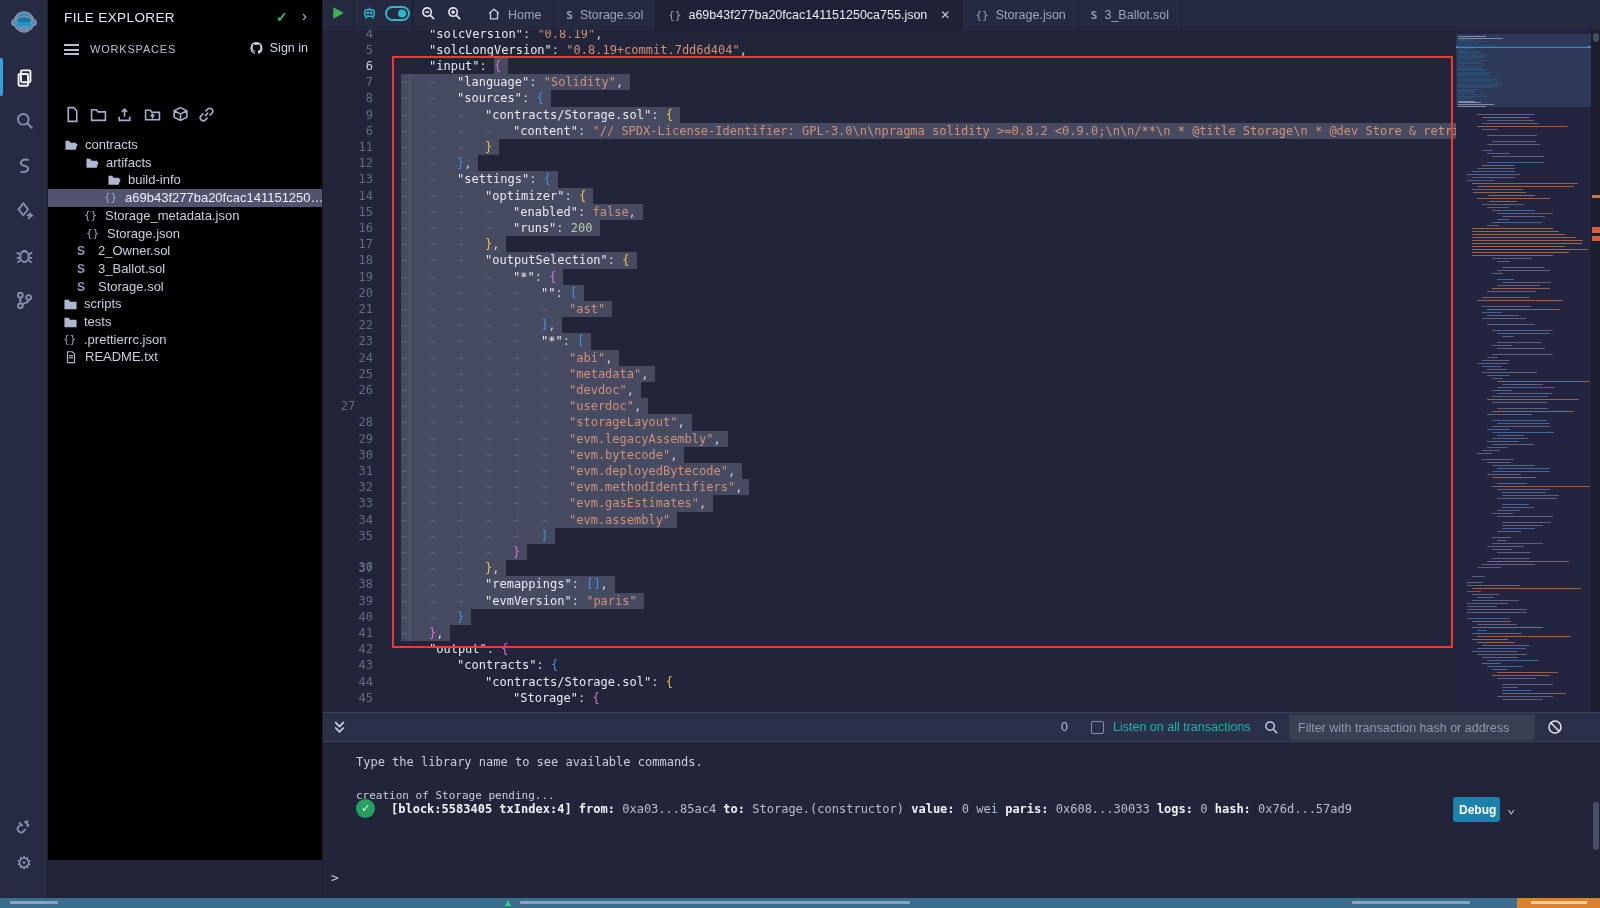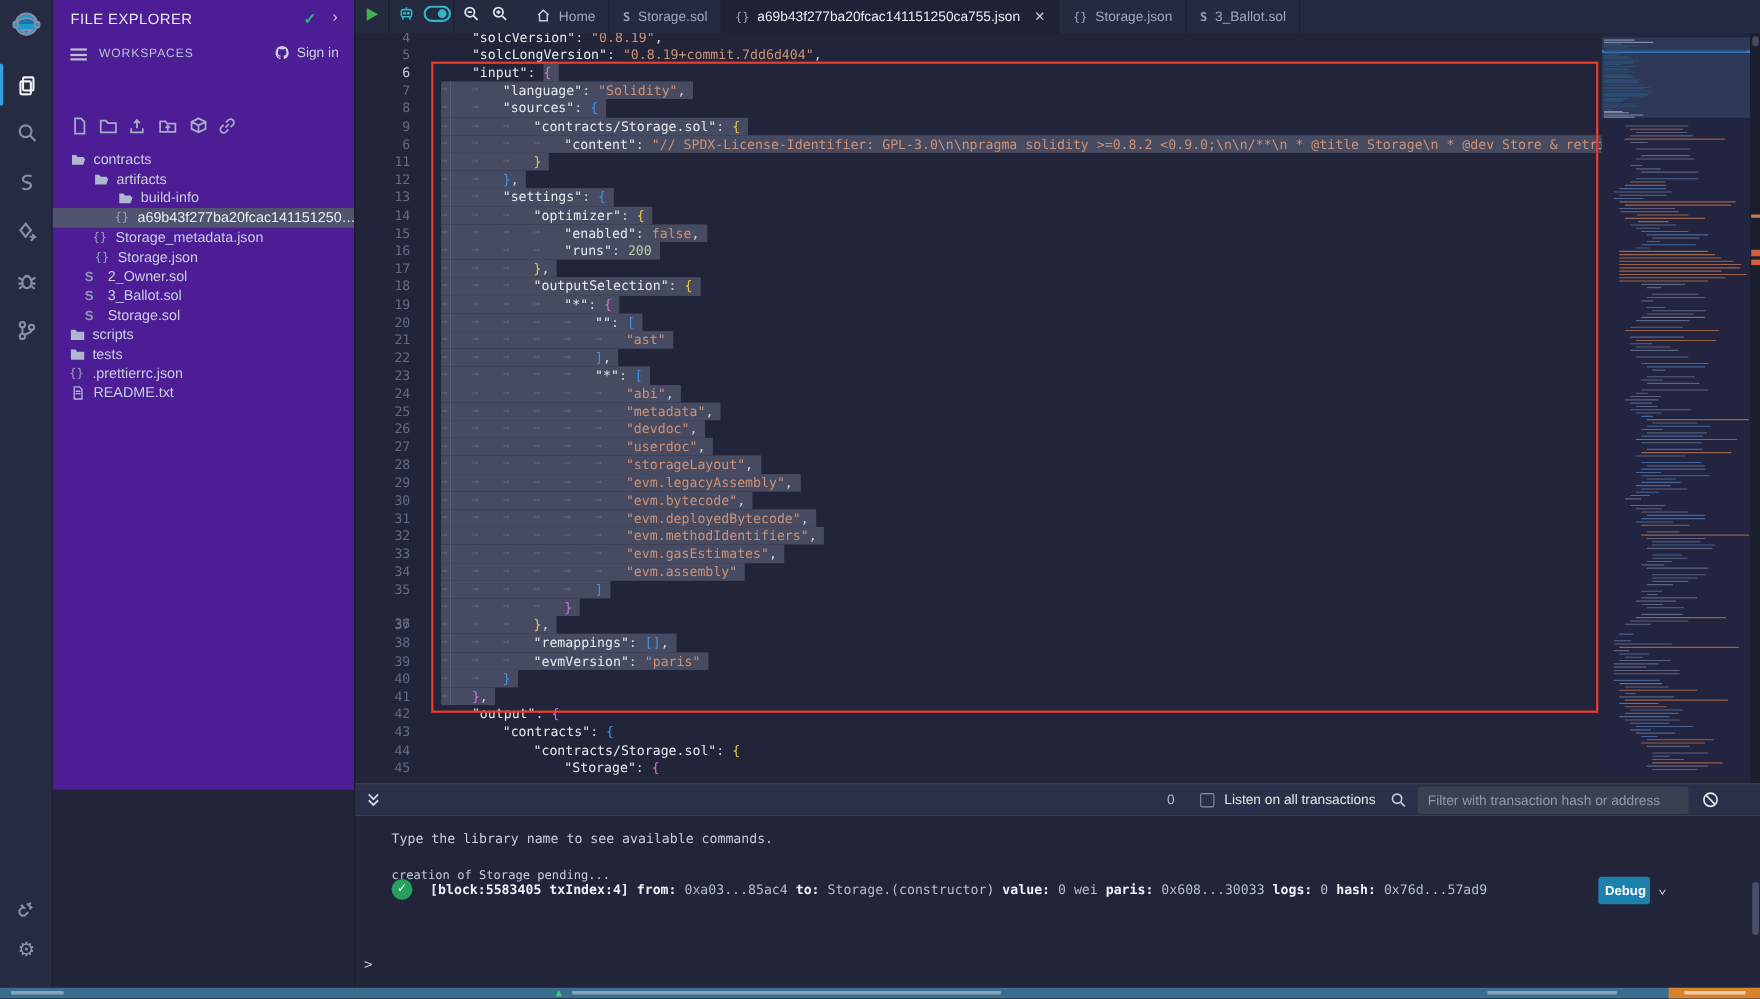--- a/index.html
+++ b/index.html
@@ -9,21 +9,21 @@
   .abs{position:absolute;}
 
   
   #rail{left:0;top:0;width:48px;height:898px;background:#272b41;border-right:1px solid #1a1d2c;}
   .rail-item{position:absolute;left:0;width:48px;height:34px;display:flex;align-items:center;justify-content:center;}
   .rail-item svg{stroke:#878ea9;fill:none;stroke-width:1.6;}
   .rail-item.active svg{stroke:#f2f4fa;}
   .rail-active-bar{position:absolute;left:0;width:3px;background:#35a0dd;border-radius:0 2px 2px 0;}
 
   
-  #panel{left:48px;top:0;width:274px;height:718px;background:#4c1d95;}
+  #panel{left:48px;top:0;width:274px;height:860px;background:#000000;}
   .fe-title{position:absolute;left:16px;top:10px;font-size:13.5px;letter-spacing:.4px;color:#e6e9f3;}
   .fe-check{position:absolute;left:228px;top:9px;color:#2dbd7f;font-size:14px;font-weight:bold;}
   .fe-chev{position:absolute;left:254px;top:7px;color:#c0c6d8;font-size:15px;}
   .ws-row{position:absolute;left:0;top:40px;width:274px;height:20px;}
   .ham{position:absolute;left:16px;top:4px;width:15px;height:11px;border-top:2px solid #b9bfd2;border-bottom:2px solid #b9bfd2;}
   .ham:after{content:"";position:absolute;left:0;top:3px;width:15px;height:2px;background:#b9bfd2;}
   .ws-label{position:absolute;left:42px;top:3px;font-size:11px;letter-spacing:.8px;color:#b9c0d4;}
   .signin{position:absolute;right:14px;top:1px;font-size:12.5px;color:#ccd1e1;display:flex;gap:6px;align-items:center;}
   .ws-select{position:absolute;left:12px;top:64px;width:244px;height:28px;background:#1f2337;border-radius:4px;
              display:flex;align-items:center;padding:0 10px;font-size:13px;color:#eef0f6;}
@@ -76,21 +76,21 @@
   #scrollstrip{left:1268px;top:0;width:10px;height:682px;background:#1b1e2f;}
   .ss-thumb{position:absolute;left:2px;width:6px;border-radius:3px;background:#474c63;}
   .ss-mark{position:absolute;left:1px;width:8px;}
 
   
   #termbar{left:0;top:712px;width:1278px;height:30px;background:#2b2f47;border-top:1px solid #3c4157;border-bottom:1px solid #3c4157;}
   #terminal{left:0;top:742px;width:1278px;height:156px;background:#222539;
             font-family:"DejaVu Sans Mono",monospace;color:#c8cdde;}
   .term-count{position:absolute;left:738px;top:7px;font-size:12.5px;color:#b9bfd2;font-family:"Liberation Sans",sans-serif;}
   .cb{position:absolute;left:768px;top:8px;width:13px;height:13px;border:1px solid #878da3;border-radius:2px;background:transparent;}
-  .listen{position:absolute;left:790px;top:7px;font-size:12.5px;color:#e5e5e5;font-family:"Liberation Sans",sans-serif;}
+  .listen{position:absolute;left:790px;top:7px;font-size:12.5px;color:#14b8a6;font-family:"Liberation Sans",sans-serif;}
   .tfilter{position:absolute;left:966px;top:2px;width:246px;height:25px;background:#3a3f52;border:0;border-radius:3px;
            color:#e8ebf4;font-size:12.5px;padding:0 9px;font-family:"Liberation Sans",sans-serif;}
   .tfilter::placeholder{color:#9298ac;}
   .tmsg{position:absolute;left:33px;white-space:pre;}
   .txrow{position:absolute;left:68px;top:60px;font-size:12px;white-space:nowrap;}
   .txrow b{color:#eef1f8;} .txrow span.v{color:#b6bdcf;}
   .txcheck{position:absolute;left:33px;top:57px;width:19px;height:19px;border-radius:50%;background:#27a05f;
            color:#fff;font-size:11px;text-align:center;line-height:19px;font-family:"Liberation Sans",sans-serif;}
   .debugbtn{position:absolute;left:1130px;top:55px;width:47px;height:25px;background:#1c82ad;border:0;border-radius:3px;
             color:#fff;font-weight:bold;font-size:12px;font-family:"Liberation Sans",sans-serif;}
@@ -390,21 +390,21 @@
           <div class="lnum" style="top: 287.2px;">22</div>
           <div class="cline" style="top: 287.2px; left: 78px; right: 0px;"><span class="selwrap"><span class="ind">→</span><span class="ind">→</span><span class="ind">→</span><span class="ind">→</span><span class="ind">→</span><span class="tk-b">]</span><span class="tk-p">,</span></span></div>
           <div class="lnum" style="top: 303.4px;">23</div>
           <div class="cline" style="top: 303.4px; left: 78px; right: 0px;"><span class="selwrap"><span class="ind">→</span><span class="ind">→</span><span class="ind">→</span><span class="ind">→</span><span class="ind">→</span><span class="tk-k">"*"</span><span class="tk-p">: </span><span class="tk-b">[</span></span></div>
           <div class="lnum" style="top: 319.6px;">24</div>
           <div class="cline" style="top: 319.6px; left: 78px; right: 0px;"><span class="selwrap"><span class="ind">→</span><span class="ind">→</span><span class="ind">→</span><span class="ind">→</span><span class="ind">→</span><span class="ind">→</span><span class="tk-s">"abi"</span><span class="tk-p">,</span></span></div>
           <div class="lnum" style="top: 335.8px;">25</div>
           <div class="cline" style="top: 335.8px; left: 78px; right: 0px;"><span class="selwrap"><span class="ind">→</span><span class="ind">→</span><span class="ind">→</span><span class="ind">→</span><span class="ind">→</span><span class="ind">→</span><span class="tk-s">"metadata"</span><span class="tk-p">,</span></span></div>
           <div class="lnum" style="top: 352px;">26</div>
           <div class="cline" style="top: 352px; left: 78px; right: 0px;"><span class="selwrap"><span class="ind">→</span><span class="ind">→</span><span class="ind">→</span><span class="ind">→</span><span class="ind">→</span><span class="ind">→</span><span class="tk-s">"devdoc"</span><span class="tk-p">,</span></span></div>
-          <div class="lnum" style="top: 368.2px;">27</div>
+          <div class="lnum" style="top: 368.2px; text-align: center;">27</div>
           <div class="cline" style="top: 368.2px; left: 78px; right: 0px;"><span class="selwrap"><span class="ind">→</span><span class="ind">→</span><span class="ind">→</span><span class="ind">→</span><span class="ind">→</span><span class="ind">→</span><span class="tk-s">"userdoc"</span><span class="tk-p">,</span></span></div>
           <div class="lnum" style="top: 384.4px;">28</div>
           <div class="cline" style="top: 384.4px; left: 78px; right: 0px;"><span class="selwrap"><span class="ind">→</span><span class="ind">→</span><span class="ind">→</span><span class="ind">→</span><span class="ind">→</span><span class="ind">→</span><span class="tk-s">"storageLayout"</span><span class="tk-p">,</span></span></div>
           <div class="lnum" style="top: 400.6px;">29</div>
           <div class="cline" style="top: 400.6px; left: 78px; right: 0px;"><span class="selwrap"><span class="ind">→</span><span class="ind">→</span><span class="ind">→</span><span class="ind">→</span><span class="ind">→</span><span class="ind">→</span><span class="tk-s">"evm.legacyAssembly"</span><span class="tk-p">,</span></span></div>
           <div class="lnum" style="top: 416.8px;">30</div>
           <div class="cline" style="top: 416.8px; left: 78px; right: 0px;"><span class="selwrap"><span class="ind">→</span><span class="ind">→</span><span class="ind">→</span><span class="ind">→</span><span class="ind">→</span><span class="ind">→</span><span class="tk-s">"evm.bytecode"</span><span class="tk-p">,</span></span></div>
           <div class="lnum" style="top: 433px;">31</div>
           <div class="cline" style="top: 433px; left: 78px; right: 0px;"><span class="selwrap"><span class="ind">→</span><span class="ind">→</span><span class="ind">→</span><span class="ind">→</span><span class="ind">→</span><span class="ind">→</span><span class="tk-s">"evm.deployedBytecode"</span><span class="tk-p">,</span></span></div>
           <div class="lnum" style="top: 449.2px;">32</div>

